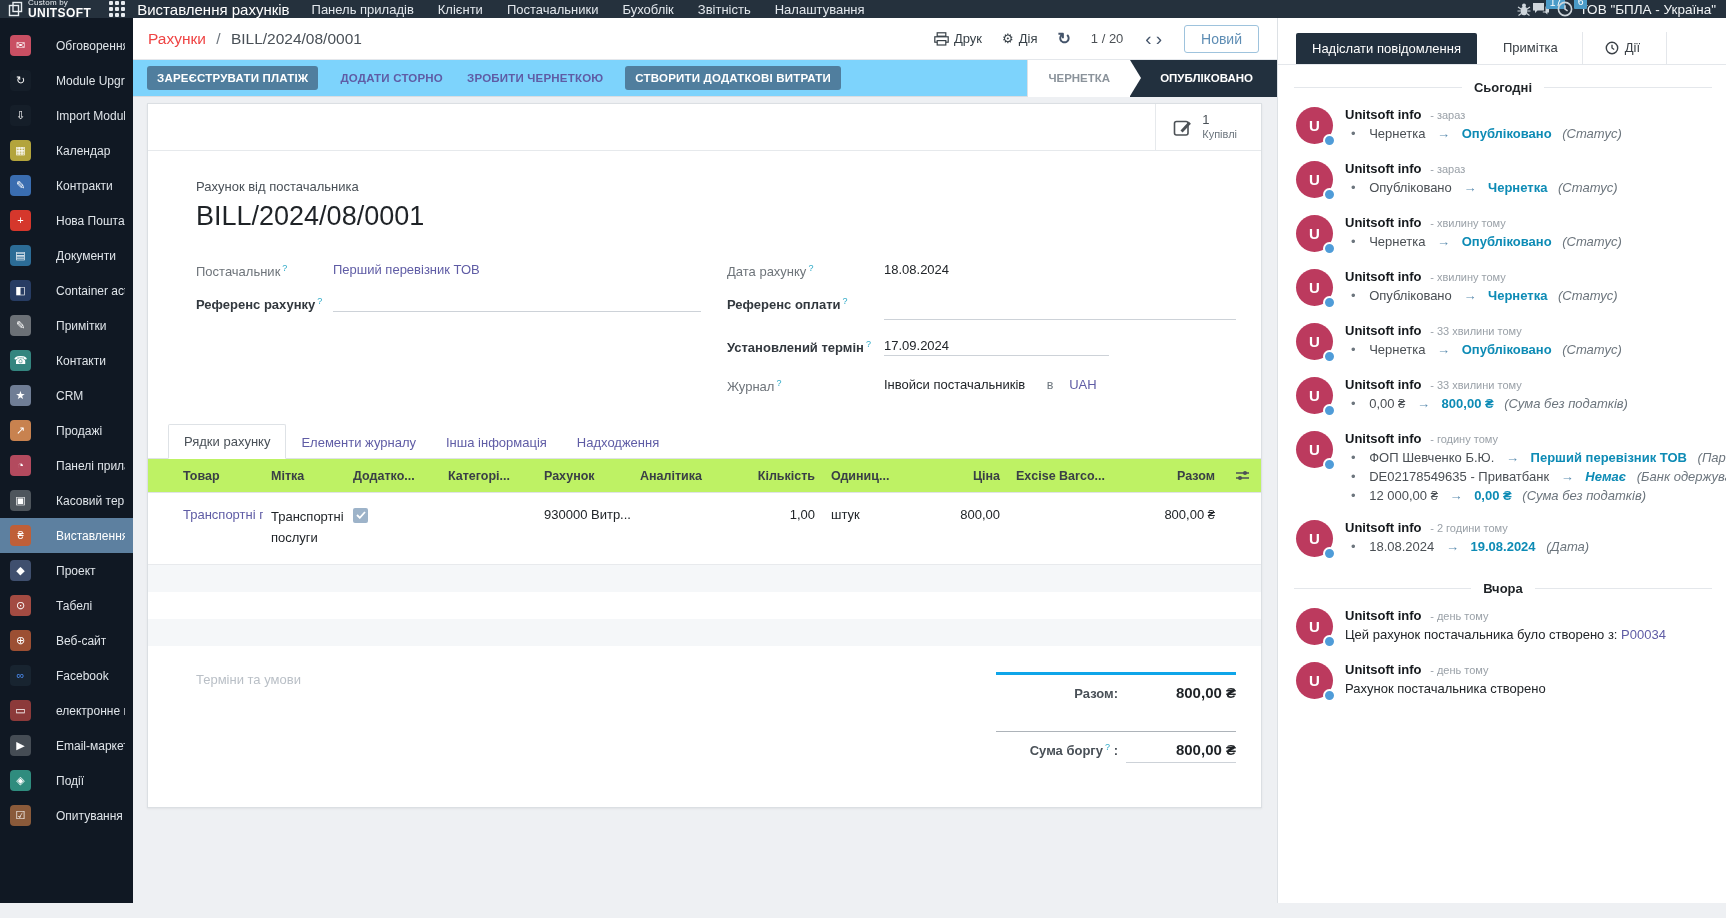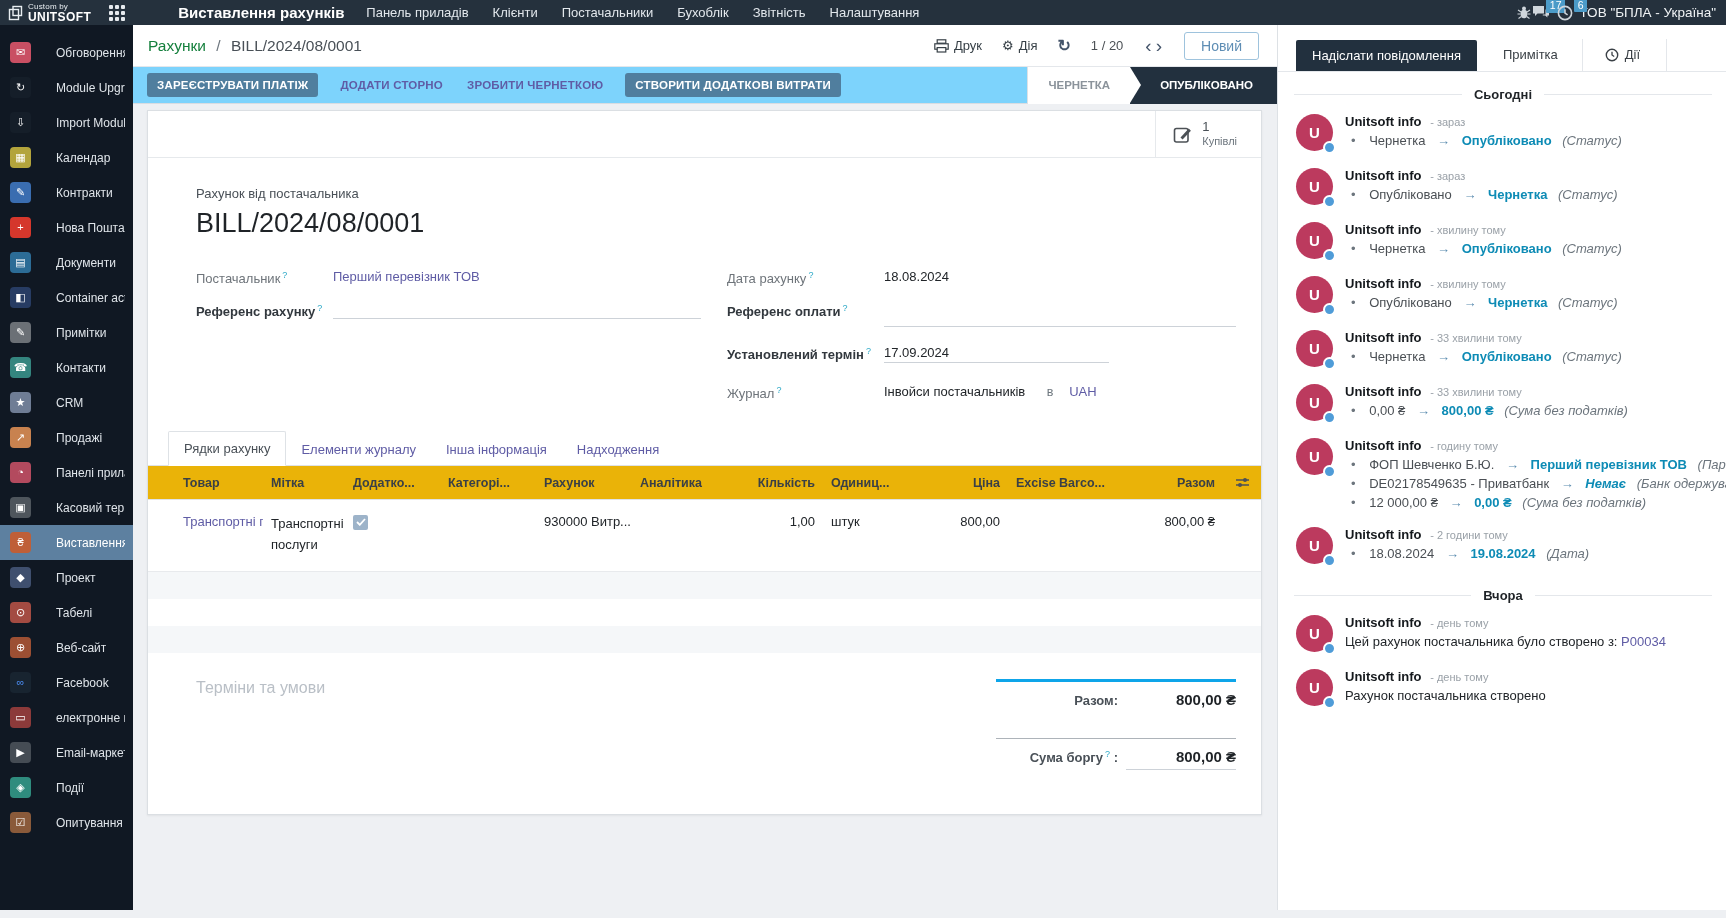--- a/index.html
+++ b/index.html
@@ -1,27 +1,27 @@
 <!DOCTYPE html>
 <html><head>
 <meta charset="utf-8">
 <style>
   * { box-sizing: border-box; margin: 0; padding: 0; }
   html,body { width:1726px; height:918px; overflow:hidden; }
   body { font-family:"Liberation Sans", sans-serif; font-size:13px; color:#212529; background:#eef0f3; }
 
   
-  .topbar { height:25px; background:#25313d; display:flex; align-items:center; color:#dfe5ea; padding:0 10px 0 8px; position:relative; z-index:5; }
+  .topbar { height:18px; background:#25313d; display:flex; align-items:center; color:#dfe5ea; padding:0 10px 0 8px; position:relative; z-index:5; }
   .logo { display:flex; align-items:center; gap:5px; margin-right:14px; }
   .logo-txt { line-height:1; text-align:left; }
   .logo-top { font-size:8px; color:#e8edf1; letter-spacing:.2px; }
   .logo-bottom { font-size:12px; font-weight:bold; color:#fff; letter-spacing:.4px; }
   .apps-grid { margin:0 12px 0 4px; display:grid; grid-template-columns:repeat(3,4px); grid-gap:2px; cursor:pointer; }
   .apps-grid span { width:4px; height:4px; background:#e7ebef; border-radius:1px; }
-  .app-title { font-size:15px; font-weight:bold; color:#fff; margin-right:22px; white-space:nowrap;margin-left:41px; }
+  .app-title { font-size:15px; font-weight:normal; color:#fff; margin-right:22px; white-space:nowrap; }
   .top-menu { display:flex; align-items:center; gap:24px; }
   .menu-item { font-size:13px; color:#e2e7ec; cursor:pointer; white-space:nowrap; }
   .top-right { margin-left:auto; display:flex; align-items:center; }
   .sysicon { position:relative; display:flex; align-items:center; cursor:pointer; }
   .badge { position:absolute; top:-7px; right:-14px; background:#4b9bc8; color:#fff; font-size:10.5px; padding:1px 4px; line-height:1.2; border-radius:1px; }
   .company { font-size:13.5px; color:#f0f3f5; margin-left:6px; white-space:nowrap; }
 
   
   .shell { display:flex; height:885px; }
 
@@ -31,21 +31,21 @@
   .side-item.selected { background:#5d80a0; }
   .tile { width:21px; height:21px; border-radius:4px; flex:none; display:flex; align-items:center; justify-content:center; margin-right:8px; }
   .tile i { font-style:normal; font-size:11px; color:#fff; line-height:1; }
   .side-label { font-size:12px; color:#dfe4e9; white-space:nowrap; overflow:hidden;margin-left:17px; }
   .side-item.selected .side-label { color:#fff; }
 
   
   .content { flex:1; display:flex; flex-direction:column; min-width:0; }
   .control-panel { height:42px; background:#fff; border-bottom:1px solid #e4e7eb; display:flex; align-items:center; padding:0 18px 0 15px; }
   .breadcrumb { font-size:15.5px; white-space:nowrap; }
-  .bc-link { color:#15803d; cursor:pointer; }
+  .bc-link { color:#ef4444; cursor:pointer; }
   .bc-sep { color:#6c757d; margin:0 6px; }
   .bc-current { color:#495057; }
   .cp-right { margin-left:auto; display:flex; align-items:center; gap:20px; color:#374047; }
   .cp-btn { display:flex; align-items:center; gap:5px; font-size:13px; cursor:pointer; white-space:nowrap; }
   .gear-glyph { font-size:13px; }
   .refresh-glyph { font-size:16px; font-weight:bold; color:#44546a; cursor:pointer; }
   .pager { font-size:13px; color:#4c5156; }
   .pg-chev { font-size:19px; color:#44546a; cursor:pointer; line-height:1; padding:0 2px; }
   .btn-new { border:1px solid #9ec3dd; color:#5e8db4; background:#fff; font-size:14px; padding:5px 16px; border-radius:3px; cursor:pointer; font-family:inherit; }
 
@@ -86,36 +86,36 @@
   .journal-in { color:#6c757d; margin:0 12px 0 18px; font-size:12.5px; }
 
   
   .tabs { display:flex; align-items:flex-end; border-bottom:1px solid #dee2e6; padding-left:20px; margin-top:14px; }
   .tab { font-size:13px; color:#5f5ca5; padding:9px 15px; cursor:pointer; white-space:nowrap; margin-bottom:-1px; }
   .tab.active { background:#fff; border:1px solid #dee2e6; border-bottom:1px solid #fff; color:#495057; border-radius:2px 2px 0 0; }
 
   
   .grid-table { width:100%; }
   .tr { display:grid; grid-template-columns:115px 82px 95px 96px 96px 1fr 85px 80px 105px 115px 100px 38px; align-items:center; }
-  .th-row { background:#eab308; height:34px; border-bottom:1px solid #dfe3e7; }
+  .th-row { background:#bef264; height:34px; border-bottom:1px solid #dfe3e7; }
   .th { font-size:12.5px; color:#3a4046; font-weight:bold; padding:0 8px; white-space:nowrap; overflow:hidden; }
   .th.right, .td.right { text-align:right; }
   .td { font-size:13px; padding:10px 8px; white-space:nowrap; overflow:hidden; }
   .data-row { border-bottom:1px solid #e8eaed; min-height:72px; align-items:flex-start; padding-top:4px; }
   .cell-pad-first { padding-left:35px; }
   .wrap2 { white-space:normal; line-height:1.6; }
   .checkbox { width:15px; height:15px; background:#9db3c9; border-radius:2px; display:inline-flex; align-items:center; justify-content:center; cursor:pointer; }
   .checkbox svg { display:block; }
   .stripe { height:27px; }
   .stripe.g { background:#f5f7f9; }
   .config-icon { display:flex; justify-content:center; cursor:pointer; }
 
   
   .bottom-zone { display:flex; padding:26px 25px 0 48px; }
-  .notes-ph { font-size:16px; color:#b9bfc6; cursor:text; }
+  .notes-ph { font-size:13px; color:#b9bfc6; cursor:text; }
   .totals { margin-left:auto; width:240px; }
   .tot-row { display:flex; align-items:baseline; border-top:3px solid #0ea5e9; padding-top:9px; }
   .tot-label { flex:1; text-align:right; font-size:13px; color:#495057; font-weight:bold; }
   .tot-value { width:110px; text-align:right; font-size:15px; font-weight:bold; color:#1f2327; margin-left:8px; white-space:nowrap; }
   .due-row { margin-top:30px; border-top:1px solid #adb3b9; }
   .due-value { border-bottom:1px solid #cdd2d8; padding-bottom:4px; }
 
   
   .chatter { width:449px; flex:none; background:#fff; border-left:1px solid #dde1e5; overflow:hidden; }
   .composer { display:flex; align-items:flex-end; padding:14px 0 0 18px; border-bottom:1px solid #e4e7eb; }

